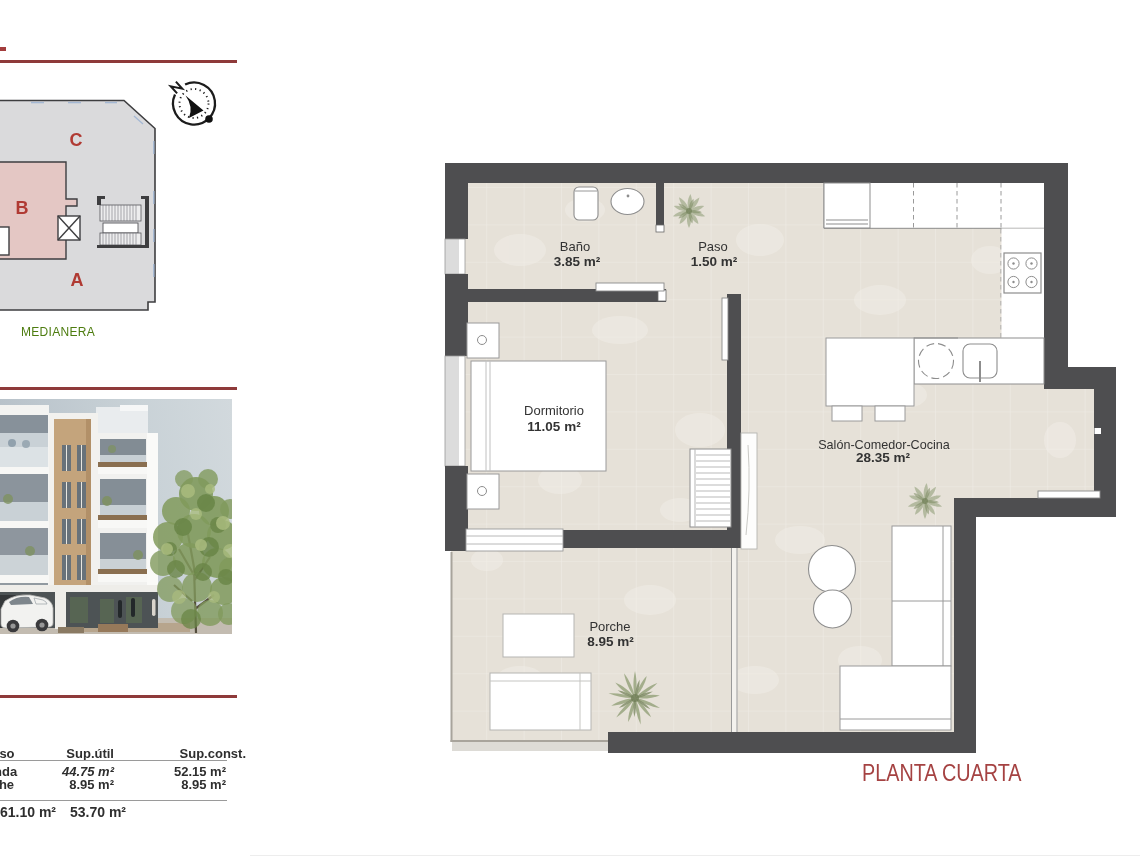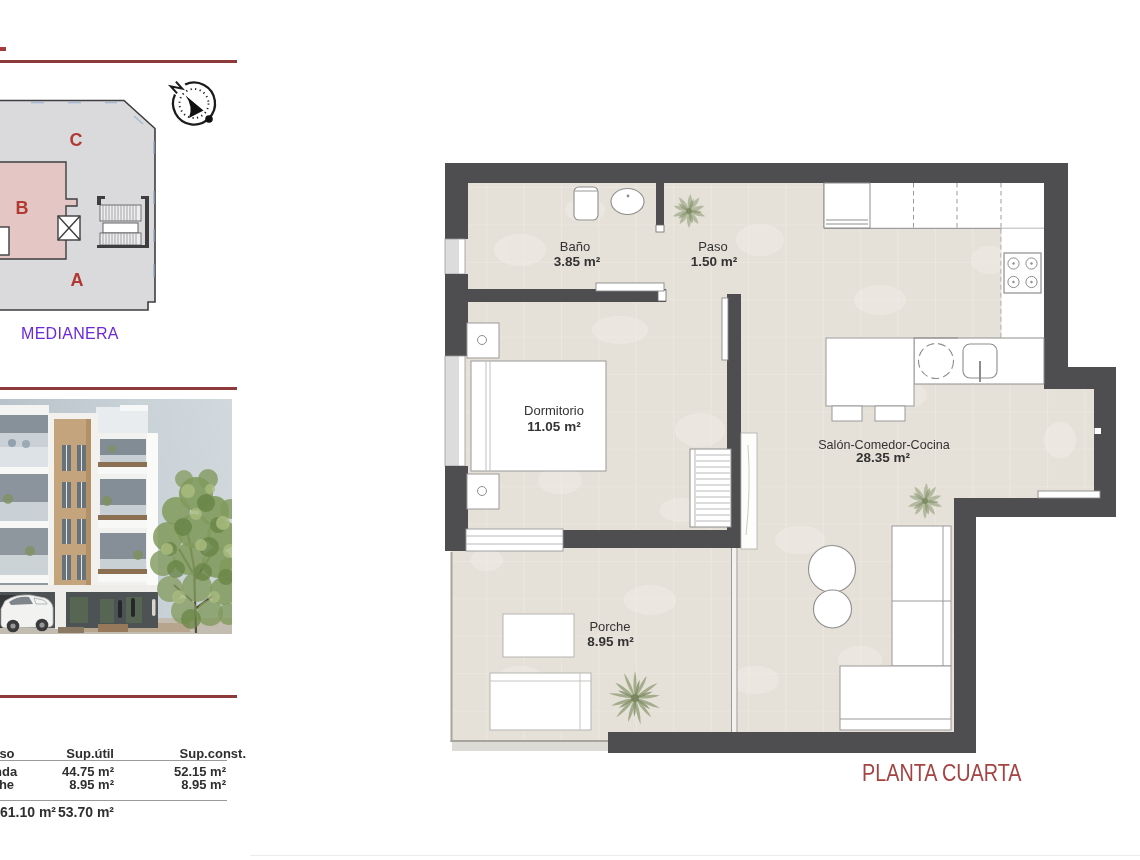--- a/index.html
+++ b/index.html
@@ -94,21 +94,21 @@
 <svg class="abs" style="left:160px;top:72px;" width="70" height="62" viewBox="160 72 70 62">
   <path d="M 185.1 84.5 A 21 21 0 1 1 175.0 94.6" fill="none" stroke="#1c1c1c" stroke-width="2.3"></path>
   <circle cx="194" cy="103.5" r="14.5" fill="none" stroke="#1c1c1c" stroke-width="1.9" stroke-dasharray="1.2,3.4"></circle>
   <path d="M 185.5 95.5 L 203.5 110.5 L 189 118 Q 193.5 106.5 185.5 95.5 Z" fill="#111111"></path>
   <circle cx="209" cy="119" r="3.8" fill="#111111"></circle>
   <g transform="translate(176.5,87.5) rotate(-42)" stroke="#1c1c1c" stroke-width="2" fill="none" stroke-linejoin="miter">
     <path d="M -3.5 4.8 L -3.5 -4.8 L 3.5 4.8 L 3.5 -4.8"></path>
   </g>
 </svg>
 
-<div class="abs" style="left:21px;top:325px;font-size:16px;color:#6d28d9;letter-spacing:0.3px;">MEDIANERA</div>
+<div class="abs" style="left:21px;top:325px;font-size:12px;color:#4d7c0f;letter-spacing:0.3px;">MEDIANERA</div>
 
 <div class="abs" style="left:0;top:387px;width:237px;height:3px;background:#8e3a3a;"></div>
 
 <svg class="abs" style="left:0;top:399px;" width="232" height="235" viewBox="0 0 232 235">
   <defs>
     <linearGradient id="sky" x1="0" y1="0.2" x2="1" y2="0">
       <stop offset="0" stop-color="#b7c1c9"></stop>
       <stop offset="0.6" stop-color="#c9d2d7"></stop>
       <stop offset="1" stop-color="#d2d9dd"></stop>
     </linearGradient>
@@ -274,30 +274,30 @@
 
 <div class="abs" style="left:0;top:738px;width:240px;color:#2e2e2e;">
 
   <div class="abs" style="left:-10px;top:8px;font-size:13px;font-weight:bold;">Uso</div>
   <div class="abs" style="left:0;top:8px;width:114px;text-align:right;font-size:13px;font-weight:bold;">Sup.útil</div>
   <div class="abs" style="left:0;top:8px;width:226px;text-align:right;font-size:13px;font-weight:bold;padding-left:20px;">Sup.const.</div>
 
   <div class="abs" style="left:0;top:21.5px;width:227px;height:1px;background:#9a9a9a;"></div>
 
   <div class="abs" style="left:-36px;top:26px;font-size:13px;font-weight:bold;">Vivienda</div>
-  <div class="abs" style="left:0;top:26px;width:114px;text-align:right;font-size:13px;font-weight:bold;">44.75 m²</div>
+  <div class="abs" style="left:0;top:26px;width:114px;text-align:right;font-size:13px;font-weight:bold;font-style:italic;">44.75 m²</div>
   <div class="abs" style="left:0;top:26px;width:226px;text-align:right;font-size:13px;font-weight:bold;">52.15 m²</div>
 
   <div class="abs" style="left:-30px;top:39px;font-size:13px;font-weight:bold;">Porche</div>
   <div class="abs" style="left:0;top:39px;width:114px;text-align:right;font-size:13px;font-weight:bold;">8.95 m²</div>
   <div class="abs" style="left:0;top:39px;width:226px;text-align:right;font-size:13px;font-weight:bold;">8.95 m²</div>
 
   <div class="abs" style="left:0;top:61.5px;width:227px;height:1px;background:#9a9a9a;"></div>
 
-  <div class="abs" style="left:0;top:66px;width:114px;text-align:right;font-size:14px;font-weight:bold;">53.70 m²</div>
+  <div class="abs" style="left:12px;top:66px;width:114px;text-align:right;font-size:14px;font-weight:bold;">53.70 m²</div>
   <div class="abs" style="left:0;top:66px;width:226px;text-align:left;font-size:14px;font-weight:bold;">61.10 m²</div>
 </div>
 
 <svg class="abs" style="left:430px;top:140px;" width="710" height="660" viewBox="430 140 710 660">
   <defs>
     <pattern id="tiles" width="37.4" height="37.4" patternUnits="userSpaceOnUse">
       <rect width="37.4" height="37.4" fill="#e6e1d8"></rect>
       <path d="M 0 0 H 37.4 M 0 0 V 37.4" stroke="#efece5" stroke-width="1.2" fill="none"></path>
     </pattern>
   </defs>

